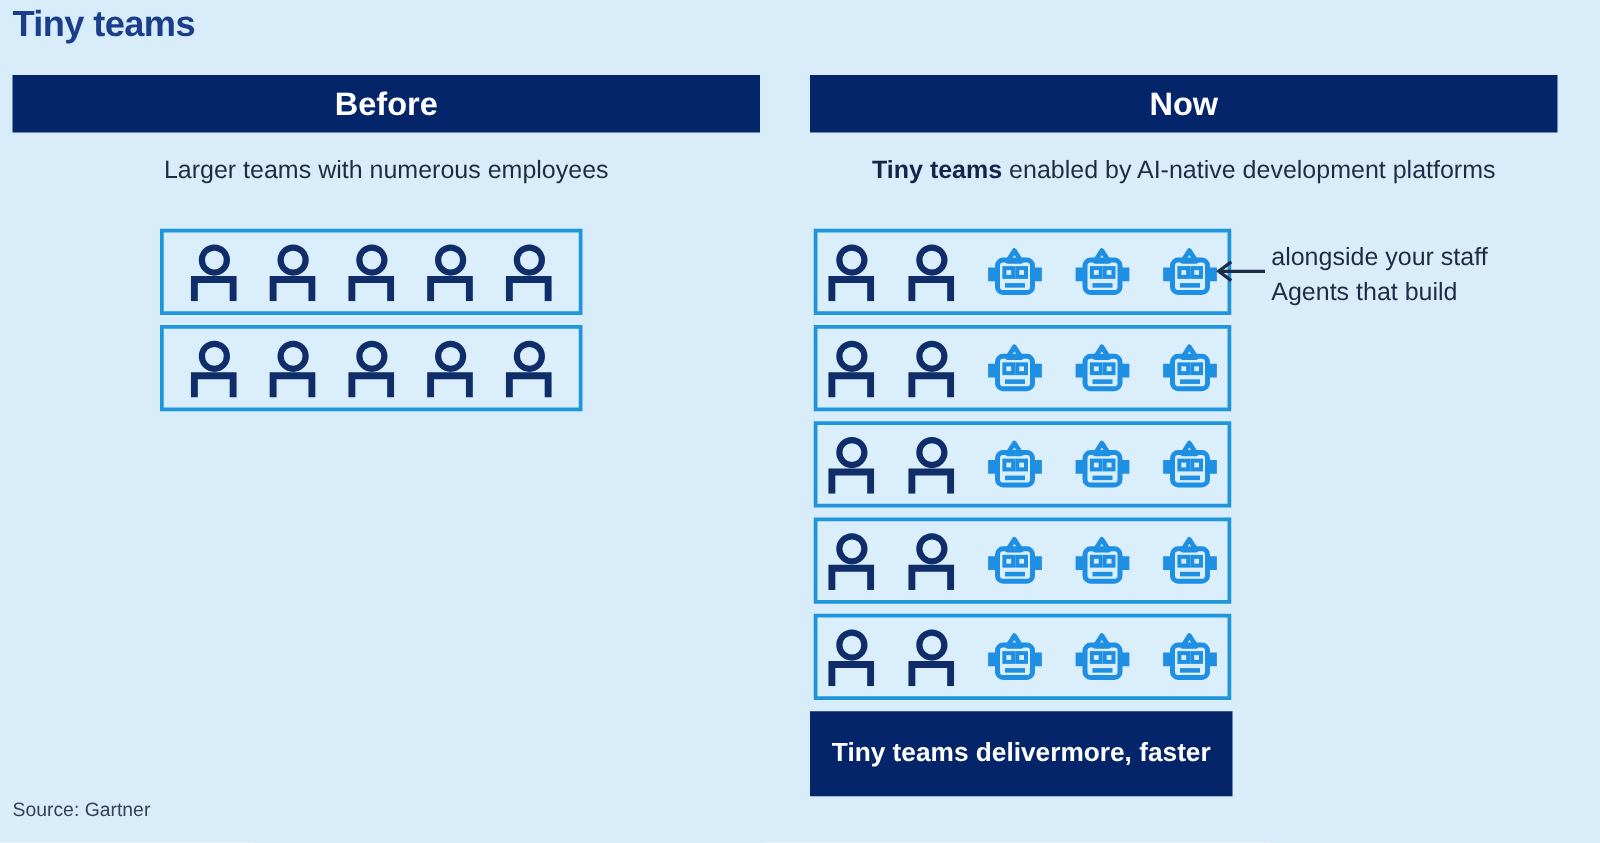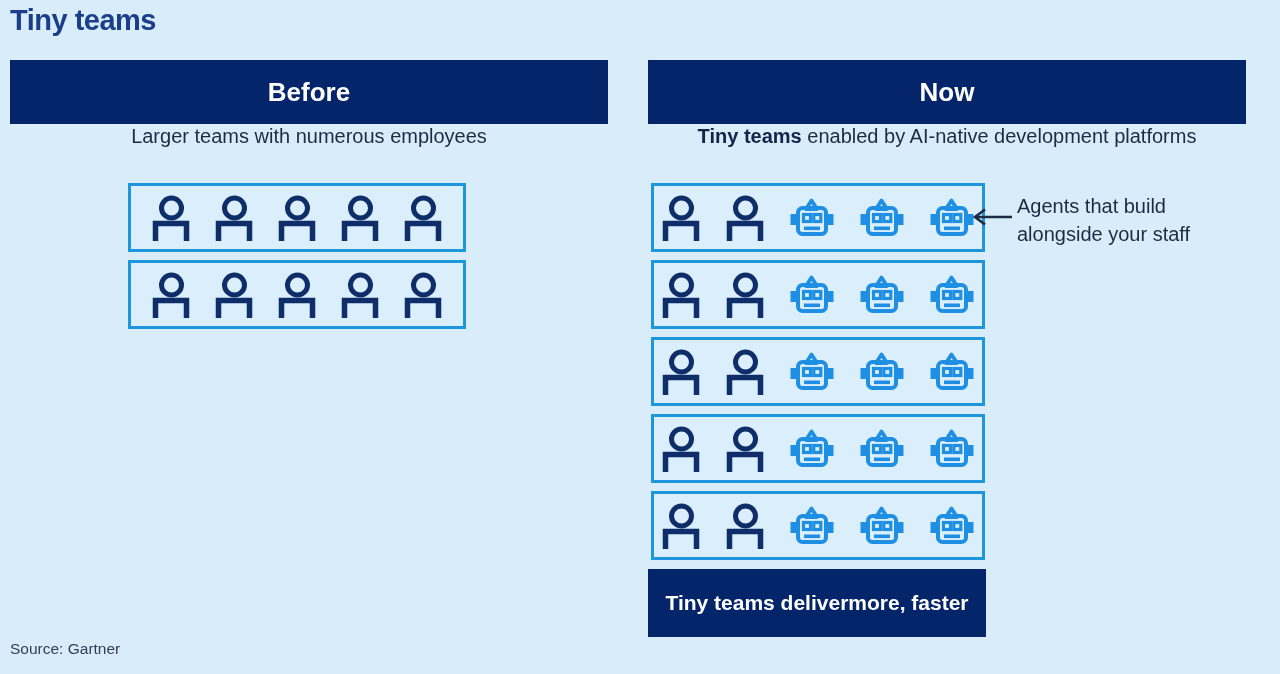--- a/index.html
+++ b/index.html
@@ -8,21 +8,21 @@
     position:relative;width:1280px;height:674px;background:#d9ecf9;overflow:hidden;
   }
   .page-title{
     position:absolute;left:10px;top:4px;font-size:29px;font-weight:bold;color:#1b3e8a;
     letter-spacing:-0.5px;
   }
   .col{position:absolute;top:60px;width:598px;}
   .col-before{left:10px;}
   .col-now{left:648px;}
   .header-bar{
-    height:64px;background:#042569;color:#ffffff;display:flex;align-items:center;
+    height:46px;background:#042569;color:#ffffff;display:flex;align-items:center;
     justify-content:center;font-size:26px;font-weight:bold;
   }
   .subtitle{
     position:absolute;top:65px;left:0;width:100%;text-align:center;
     font-size:20px;color:#1f2b44;
   }
   .subtitle b{color:#13254a;}
   .teams{position:absolute;}
   .before-teams{top:123px;left:118px;width:338px;}
   .now-teams{top:123px;left:3px;width:334px;}
@@ -299,22 +299,22 @@
             <rect x="15" y="28.5" width="16" height="3.6" fill="#1e8fe2"></rect>
           </svg>
         </div>
       </div>
 
     <svg class="annotation-arrow" width="44" height="20" viewBox="0 0 44 20">
       <line x1="6" y1="10" x2="42" y2="10" stroke="#1f2b44" stroke-width="2.6"></line>
       <polyline points="15,2.5 5,10 15,17.5" fill="none" stroke="#1f2b44" stroke-width="2.6" stroke-linejoin="miter"></polyline>
     </svg>
     <div class="annotation">
+      <div>alongside your staff</div>
       <div>Agents that build</div>
-      <div>alongside your staff</div>
     </div>
 
     <div class="now-footer">
       <div>Tiny teams deliver</div>
       <div>more, faster</div>
     </div>
   </div>
 
   <div class="source">Source: Gartner</div>
 

